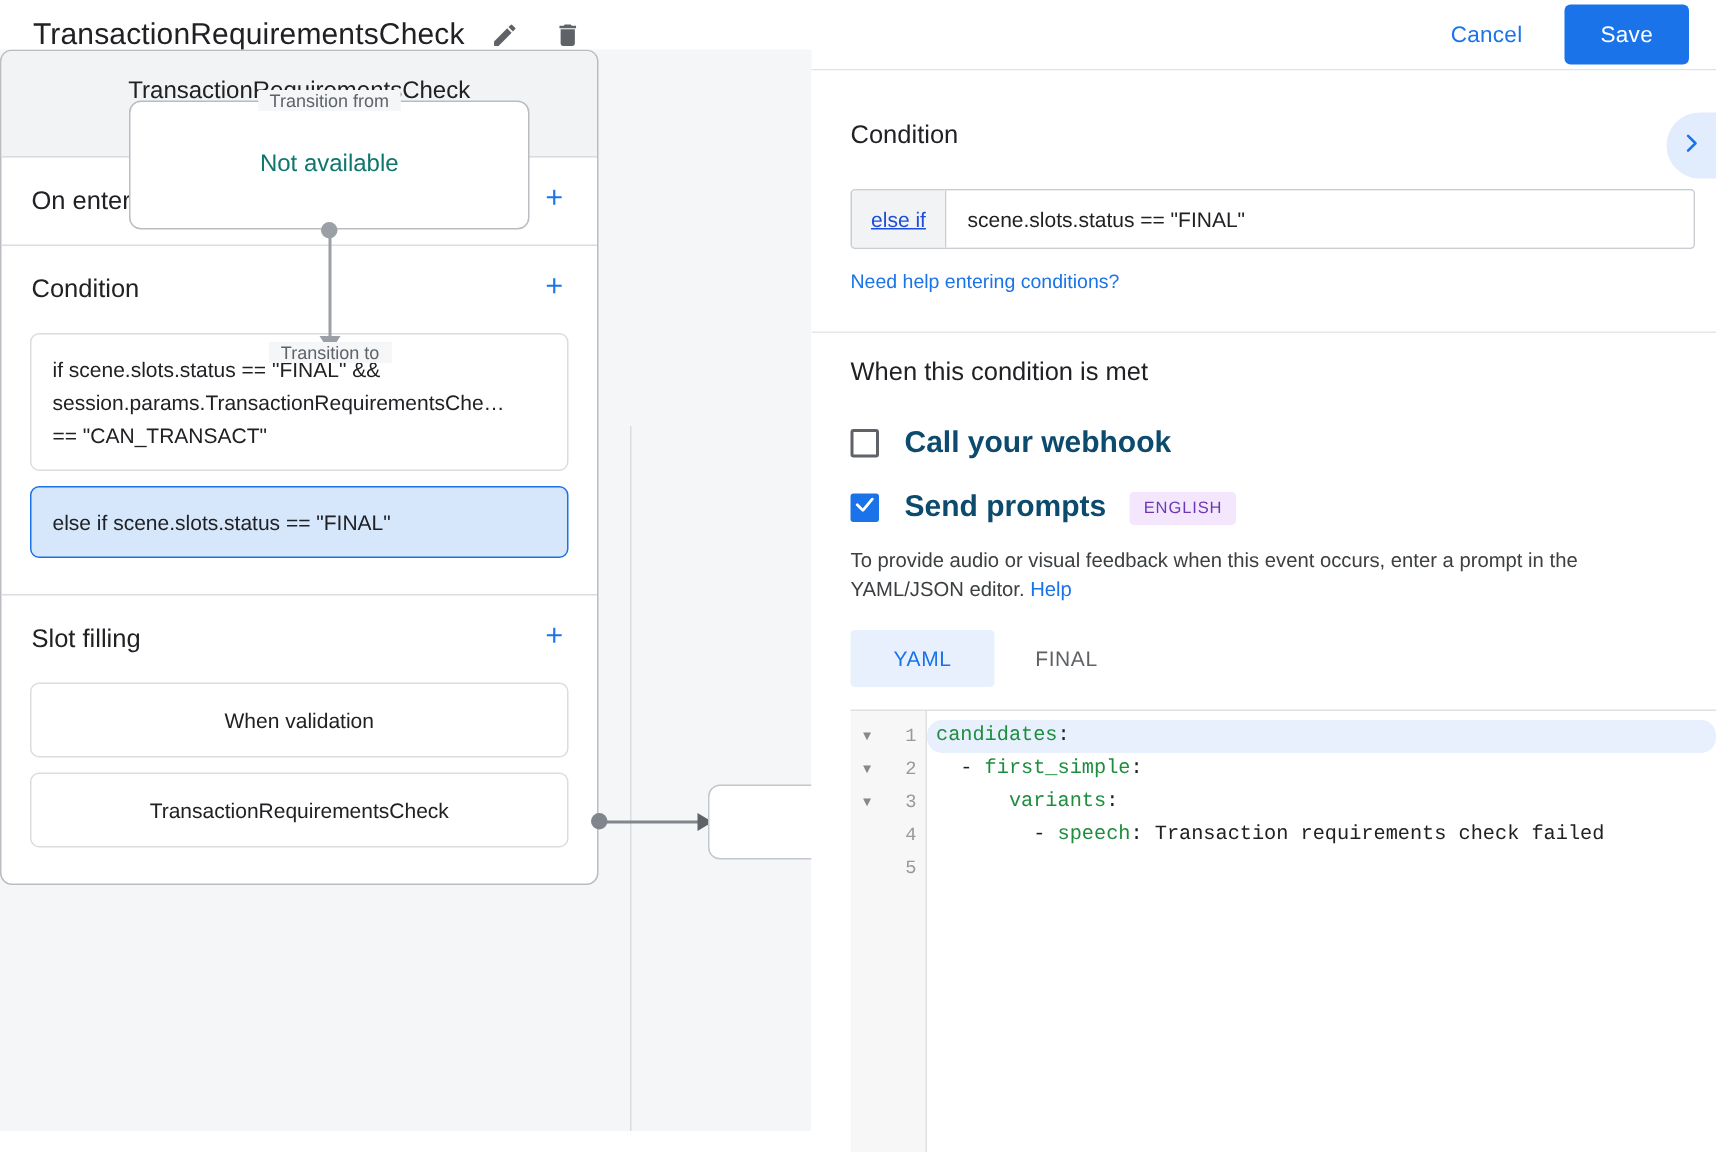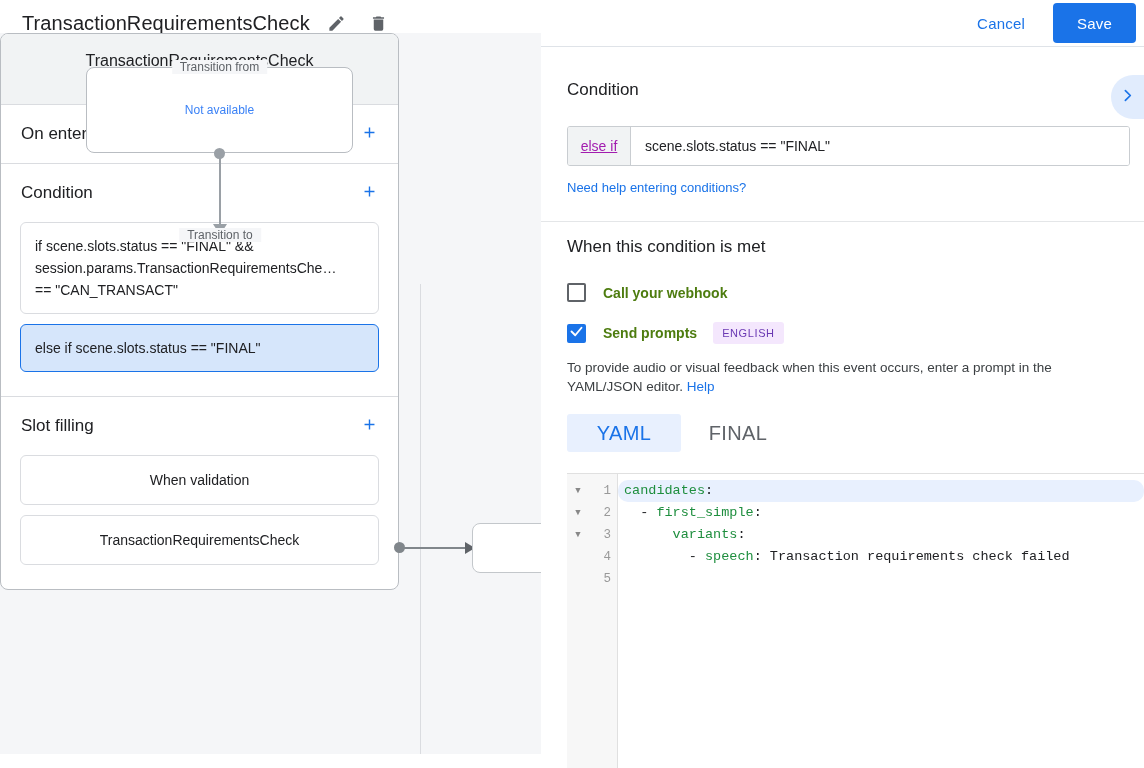--- a/index.html
+++ b/index.html
@@ -30,21 +30,21 @@
   .hdr-icon-btn {
     width: 30px; height: 30px;
     margin-left: 12px;
     display: flex; align-items: center; justify-content: center;
     border: none; background: transparent; cursor: pointer;
     border-radius: 50%;
   }
   .hdr-icon-btn svg { display: block; }
   #topbar-right {
     margin-left: auto; display: flex; align-items: center;
-    padding-right: 8px;
+    padding-right: 18px;
   }
   #cancel-btn {
     border: none; background: transparent;
     color: #1a73e8; font-size: 15px;
     font-family: inherit;
     padding: 8px 14px; cursor: pointer; letter-spacing: .2px;
   }
   #save-btn {
     border: none; background: #1a73e8; color: #ffffff;
     font-size: 15px; font-family: inherit;
@@ -75,21 +75,21 @@
     position: absolute; top: -8px; left: 50%;
     transform: translateX(-50%);
     background: #f5f6f8;
     padding: 0 8px;
     font-size: 12px; color: #5f6368; white-space: nowrap;
   }
 
   #node-from { left: 86px; top: 34px; width: 267px; height: 86px; }
   #node-from .body {
     height: 100%; display: flex; align-items: center; justify-content: center;
-    font-size: 12px; color: #3b82f6;
+    font-size: 16px; color: #0f766e;
   }
 
   #node-to {
     left: 21px; top: 203px; width: 399px;
     border: 1px solid #b9bdc2; border-radius: 8px;
     background: #ffffff; overflow: hidden;
   }
   #node-to-head {
     background: #f1f3f4;
     padding: 18px 0 14px;
@@ -193,21 +193,21 @@
   }
   #cond-row {
     display: flex; height: 40px;
     border: 1px solid #c9cdd1; border-radius: 3px;
     overflow: hidden; width: 563px;
   }
   #cond-prefix {
     width: 63px; background: #f1f3f4;
     border-right: 1px solid #c9cdd1;
     display: flex; align-items: center; justify-content: center;
-    font-size: 14px; color: #a21caf; text-decoration: underline;
+    font-size: 14px; color: #1d4ed8; text-decoration: underline;
   }
   #cond-value {
     flex: 1; display: flex; align-items: center;
     padding-left: 14px; font-size: 14px; color: #202124;
     background: #ffffff;
   }
   #cond-help {
     display: inline-block; margin-top: 14px; margin-bottom: 0;
     font-size: 13px; color: #1a73e8; cursor: pointer; text-decoration: none;
   }
@@ -218,38 +218,38 @@
 
   .chk-row { display: flex; align-items: center; margin-bottom: 20px; }
   .chk {
     width: 19px; height: 19px; border-radius: 2px;
     border: 2px solid #5f6368; background: #ffffff;
     margin-right: 17px; cursor: pointer;
     display: flex; align-items: center; justify-content: center;
     flex: 0 0 auto;
   }
   .chk.on { background: #1a73e8; border-color: #1a73e8; }
-  .chk-label { font-size: 14px; color: #4d7c0f; font-weight: bold; }
+  .chk-label { font-size: 20px; color: #0c4a6e; font-weight: bold; }
   #lang-badge {
     margin-left: 16px;
     background: #f4e7fd; color: #6a38b3;
     font-size: 11px; letter-spacing: .6px;
     padding: 5px 9px; border-radius: 3px;
   }
   #prompt-desc {
     font-size: 13.5px; line-height: 19px; color: #3c4043;
     margin: 0 0 18px 0; max-width: 560px;
   }
   #prompt-desc a { color: #1a73e8; text-decoration: none; cursor: pointer; }
 
   #editor-tabs { display: flex; margin-bottom: 0; }
   .etab {
-    width: 114px; height: 38px;
-    display: flex; align-items: center; justify-content: center;
-    font-size: 20px; color: #5f6368; cursor: pointer;
+    width: 96px; height: 38px;
+    display: flex; align-items: center; justify-content: center;
+    font-size: 14px; color: #5f6368; cursor: pointer;
     letter-spacing: .4px; border-radius: 3px;
     background: transparent; border: none; font-family: inherit;
   }
   .etab.active { background: #e8f0fe; color: #1a73e8; }
 
   #code-wrap {
     position: absolute; left: 567px; top: 473px;
     width: 577px; height: 295px;
     background: #ffffff;
     border-top: 1px solid #e0e0e0;

